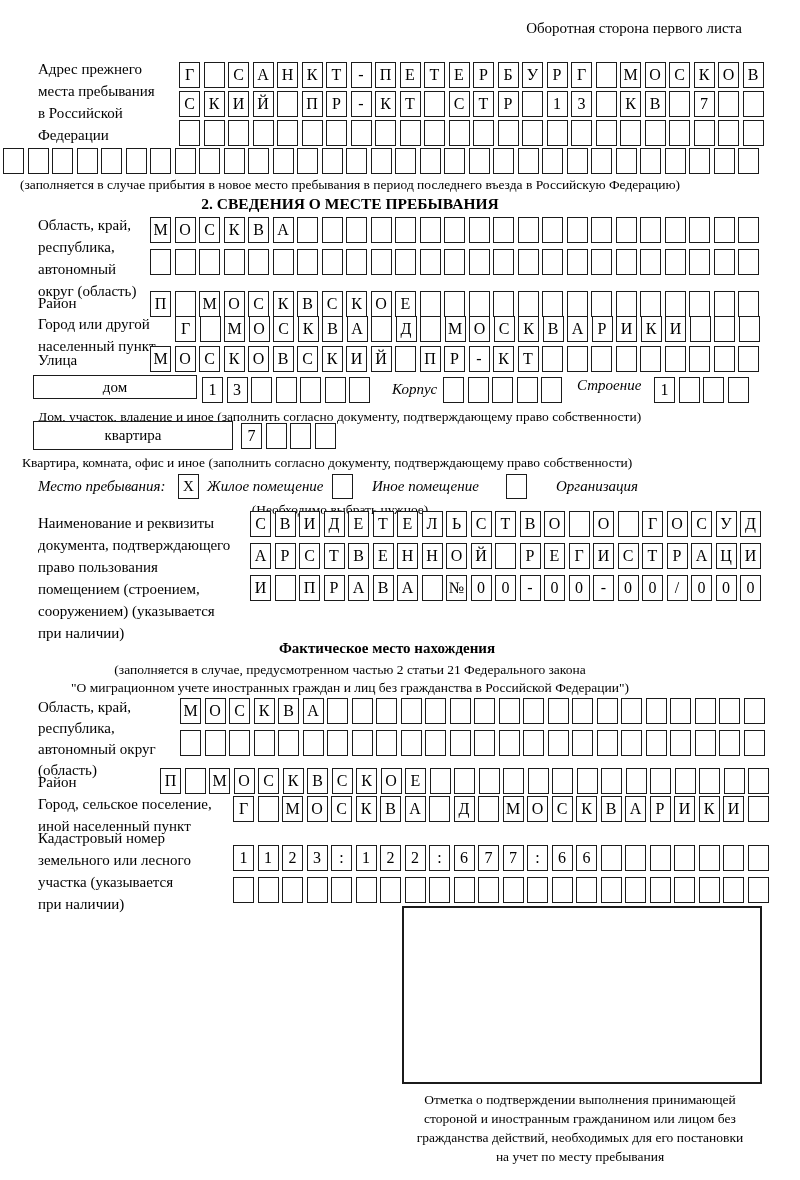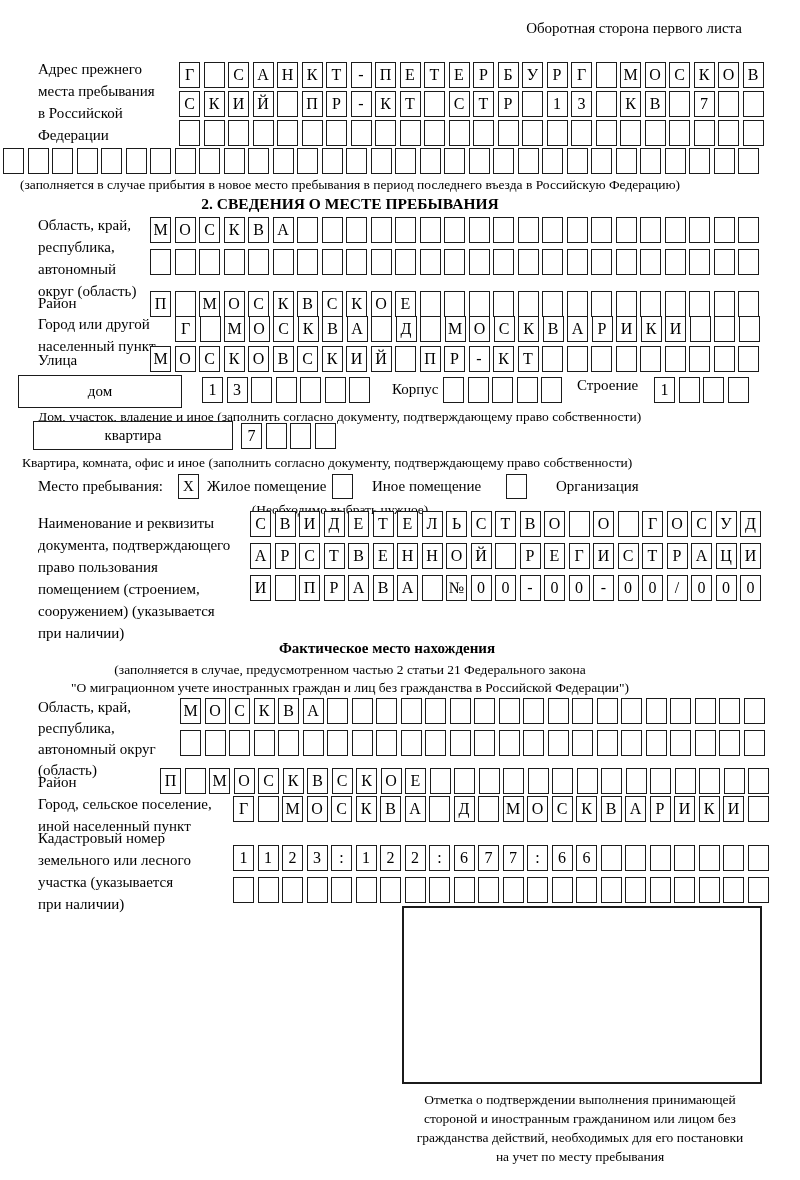--- a/index.html
+++ b/index.html
@@ -21,21 +21,21 @@
   }
   .widebox{
     position:absolute;box-sizing:border-box;border:1.5px solid #1b1b1b;
     display:flex;align-items:center;justify-content:center;font-size:15px;background:#fff;
   }
   .chk{
     position:absolute;width:21px;height:25px;box-sizing:border-box;
     border:1.5px solid #1b1b1b;display:flex;align-items:center;justify-content:center;
     font-size:15px;background:#fff;
   }
-  .inline-lbl{position:absolute;font-size:15px;white-space:nowrap;}
+  .inline-lbl{position:absolute;font-size:15px;white-space:nowrap;font-style:italic;}
   .bigbox{position:absolute;box-sizing:border-box;border:2px solid #1b1b1b;background:#fff;}
 </style>
 </head>
 <body>
 
 <div class="page">
 
   <div class="abs" style="right:58px;top:20px;font-size:15px;">Оборотная сторона первого листа</div>
 
   <div class="abs lbl" style="left:38px;top:58px;">Адрес прежнего
@@ -296,21 +296,21 @@
       <span class="cell"></span>
       <span class="cell"></span>
       <span class="cell"></span>
       <span class="cell"></span>
       <span class="cell"></span>
       <span class="cell"></span>
       <span class="cell"></span>
       <span class="cell"></span>
     </div>
 
-  <div class="widebox" style="left:18px;top:375px;width:164px;height:33px;">
+  <div class="widebox" style="left:33px;top:375px;width:164px;height:24px;">
     <span>дом</span>
   </div>
   <div class="grid" style="left:202px;top:377px;">
       <span class="cell">1</span>
       <span class="cell">3</span>
       <span class="cell"></span>
       <span class="cell"></span>
       <span class="cell"></span>
       <span class="cell"></span>
       <span class="cell"></span>

